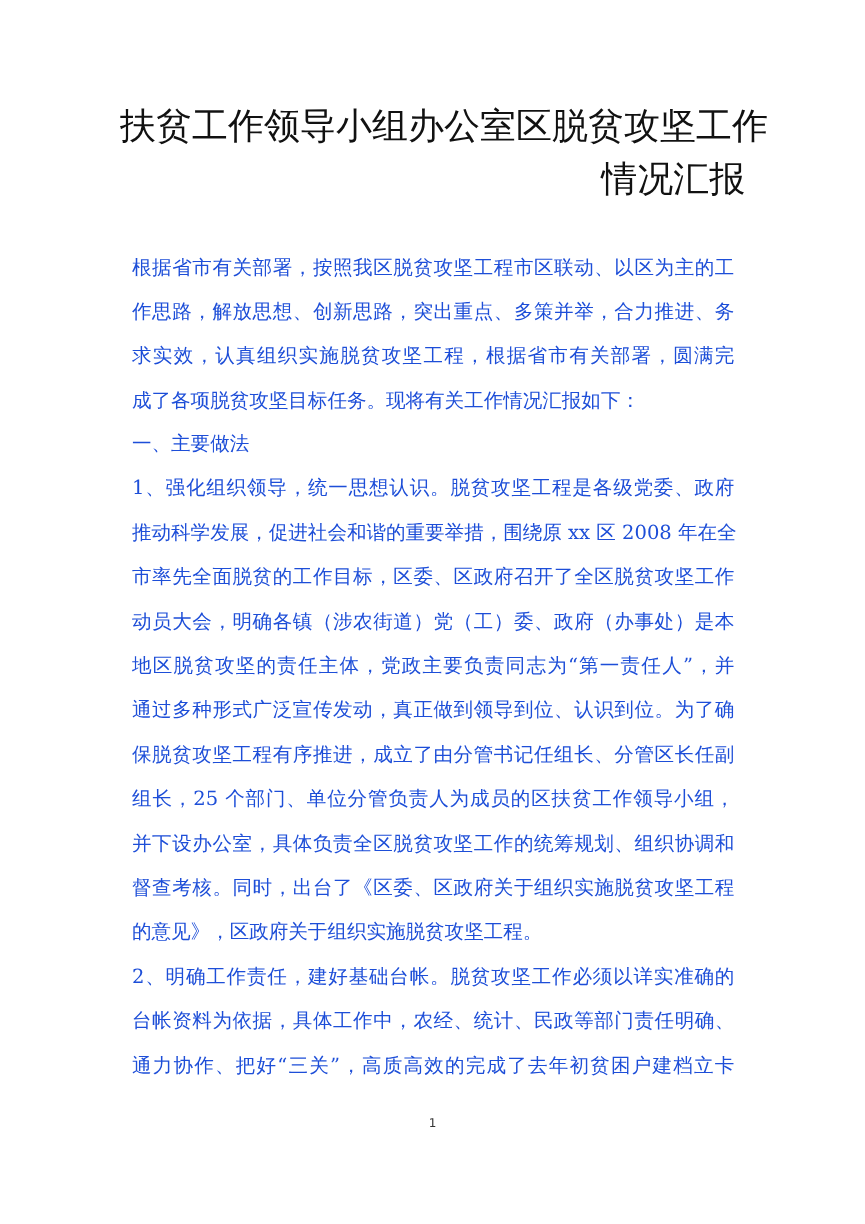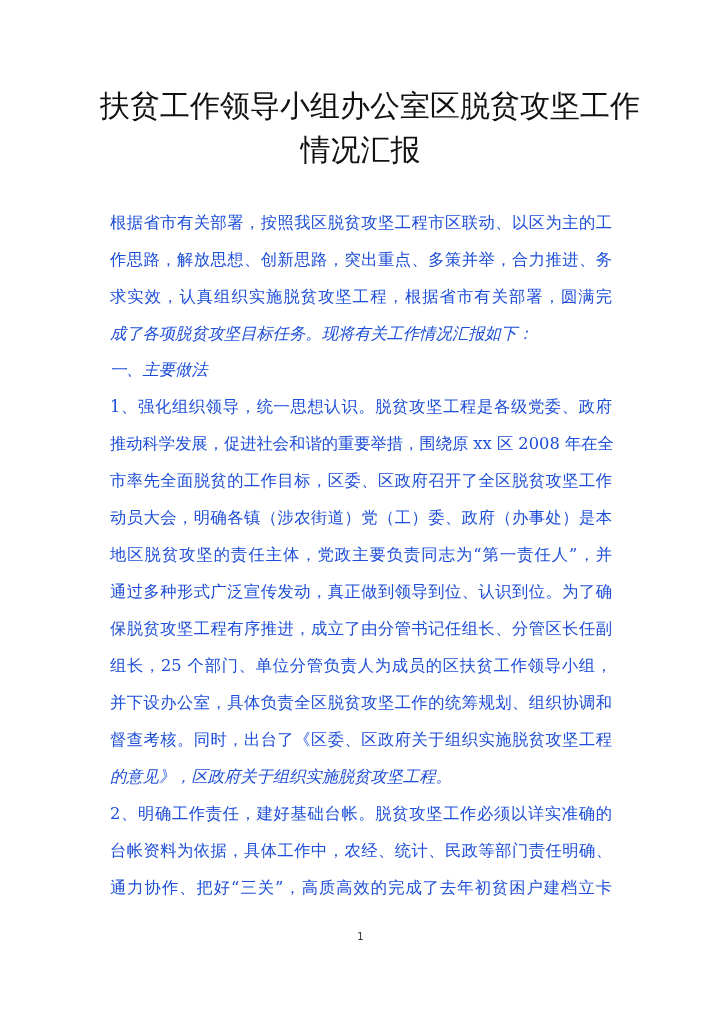--- a/index.html
+++ b/index.html
@@ -1,25 +1,25 @@
 <!DOCTYPE html>
 <html><head>
   <meta charset="utf-8">
   <style>
     html, body { margin: 0; padding: 0; background: #ffffff; }
     body { width: 721px; height: 1020px; position: relative; overflow: hidden;
       font-family: "DejaVu Serif", "Liberation Serif", serif; color: #111; }
     .page { position: absolute; left: 0; top: 0; width: 721px; height: 1020px; background: #fff; }
-    .title { position: absolute; left: 100px; width: 521px; text-align: center;
+    .title { position: absolute; left: 100px; width: 521px; text-align: right;
       font-size: 30px; line-height: 44px; color: #111; letter-spacing: 0px; white-space: nowrap; }
     .title.l1 { top: 84px; }
     .title.l2 { top: 128px; }
     .line { position: absolute; left: 110px; width: 502px; font-size: 16.3px; line-height: 20px;
       white-space: nowrap; text-align: justify; text-align-last: justify; color: #1d4ed8; }
-    .line.last { text-align-last: left; font-style: italic; }
+    .line.last { text-align-last: left; }
     .pnum { position: absolute; left: 0; width: 721px; top: 931px; text-align: center;
       font-size: 10px; color: #333; font-family: "DejaVu Sans", sans-serif; }
   </style>
 </head>
 <body>
 
 <div class="page">
   <div class="title l1">扶贫工作领导小组办公室区脱贫攻坚工作</div>
   <div class="title l2">情况汇报</div>
 

